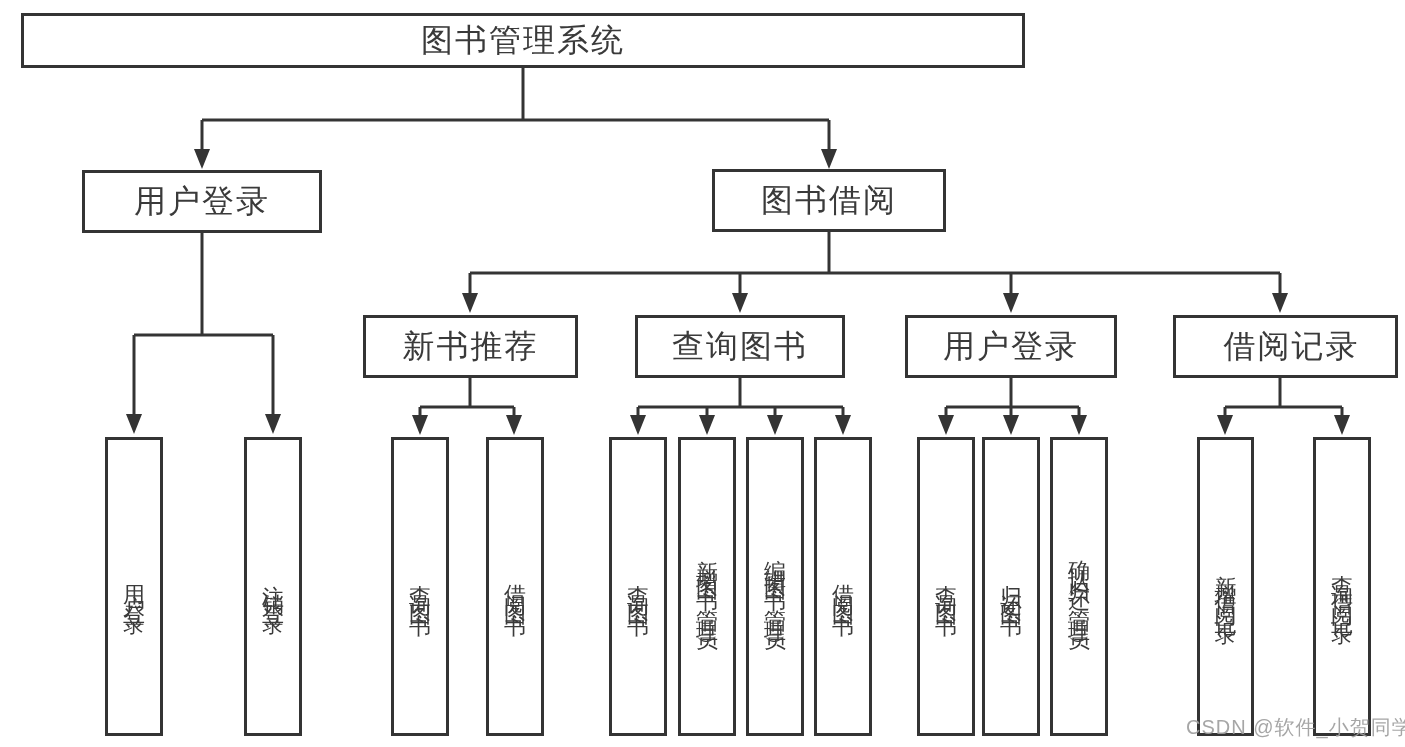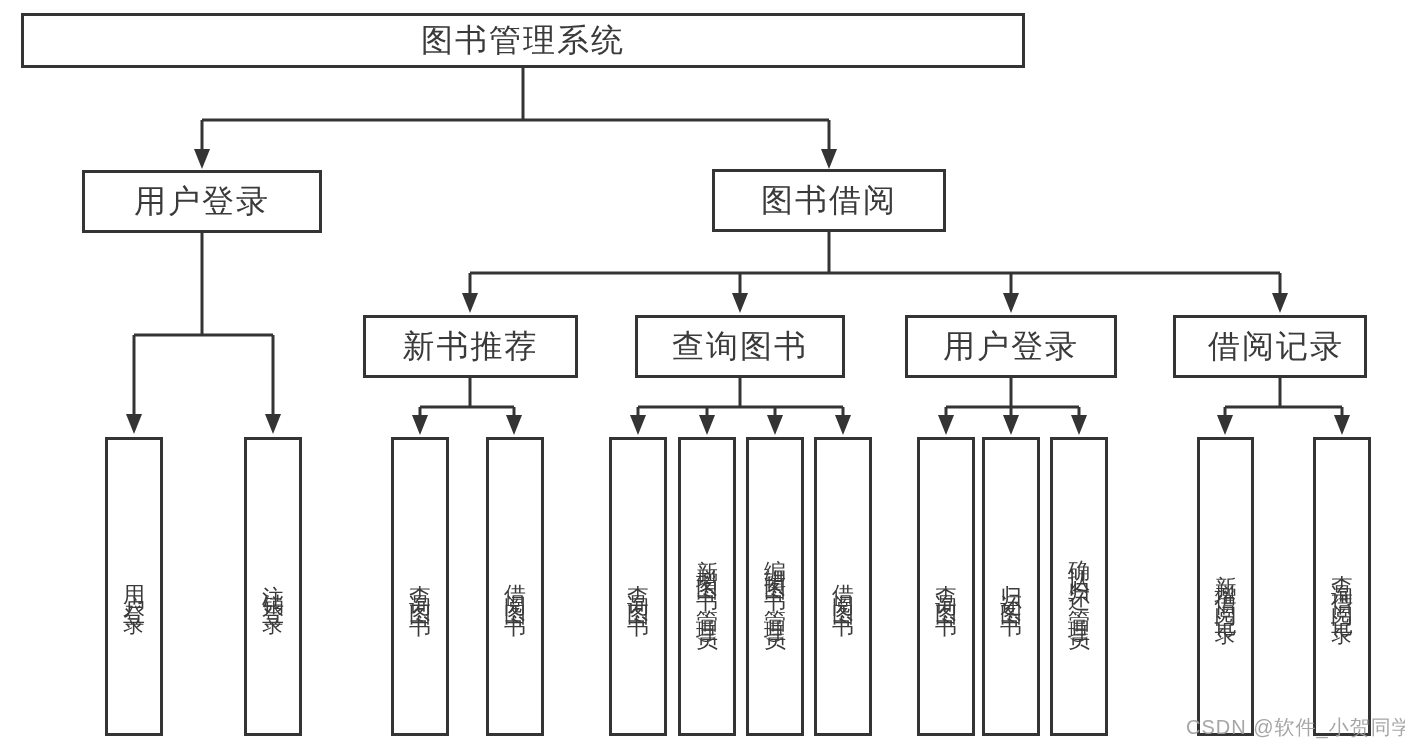--- a/index.html
+++ b/index.html
@@ -118,21 +118,21 @@
   </svg>
 
   <div class="node h-node" style="left:21px; top:13px; width:1004px; height:55px;">图书管理系统</div>
 
   <div class="node h-node" style="left:82px; top:170px; width:240px; height:63px;">用户登录</div>
   <div class="node h-node" style="left:712px; top:169px; width:234px; height:63px;">图书借阅</div>
 
   <div class="node h-node" style="left:363px; top:315px; width:215px; height:63px;">新书推荐</div>
   <div class="node h-node" style="left:635px; top:315px; width:210px; height:63px;">查询图书</div>
   <div class="node h-node" style="left:905px; top:315px; width:212px; height:63px;">用户登录</div>
-  <div class="node h-node" style="left:1173px; top:315px; width:194px; height:63px;padding-left:12px;">借阅记录</div>
+  <div class="node h-node" style="left:1173px; top:315px; width:225px; height:63px;padding-left:12px;">借阅记录</div>
 
   <div class="node v-node" style="left:105px; top:437px; width:58px; height:299px;">
     <span>用户登录</span>
   </div>
   <div class="node v-node" style="left:244px; top:437px; width:58px; height:299px;">
     <span>注销登录</span>
   </div>
 
   <div class="node v-node" style="left:391px; top:437px; width:58px; height:299px;">
     <span>查询图书</span>

